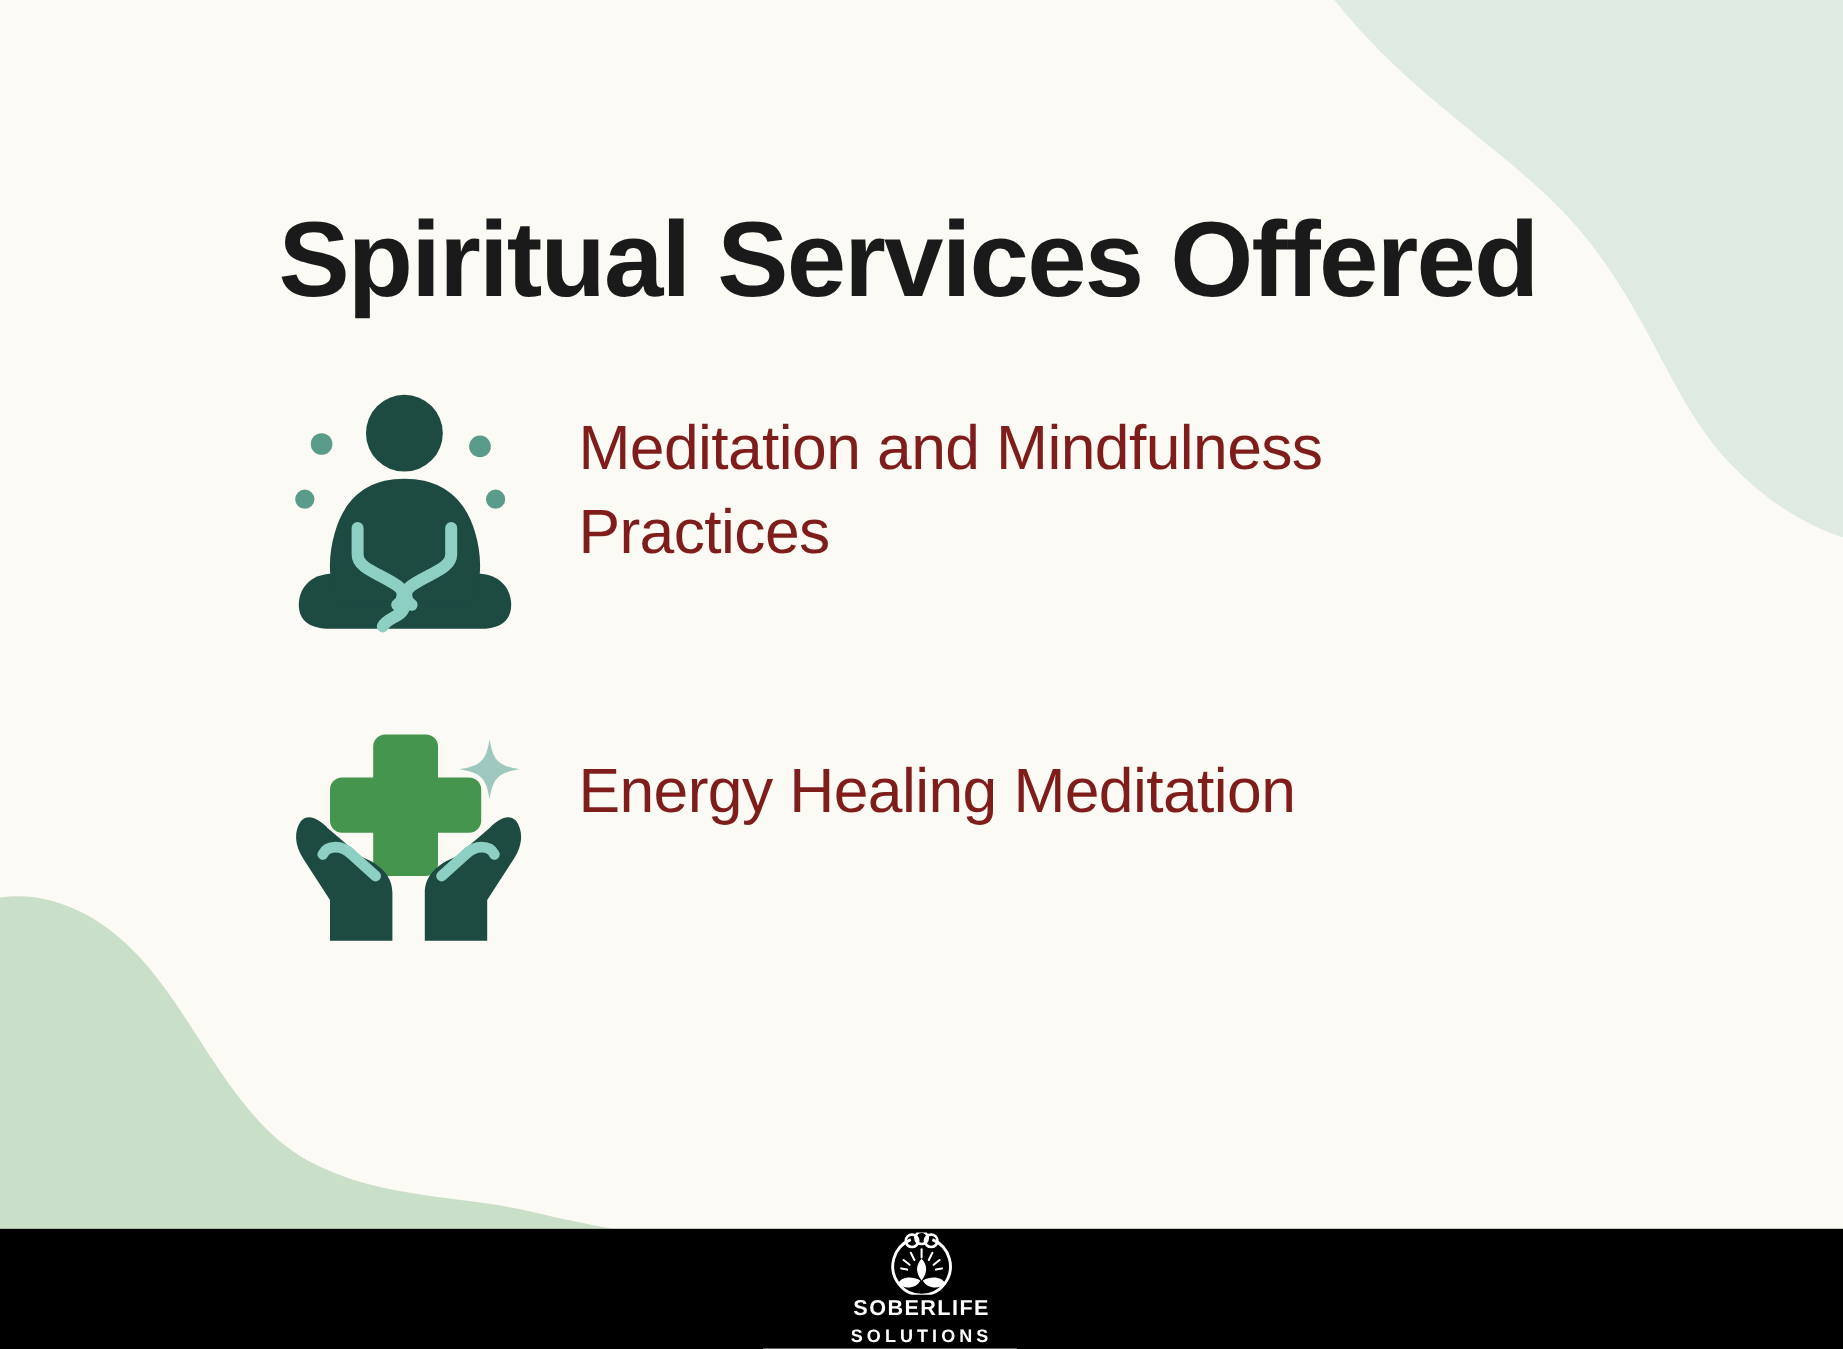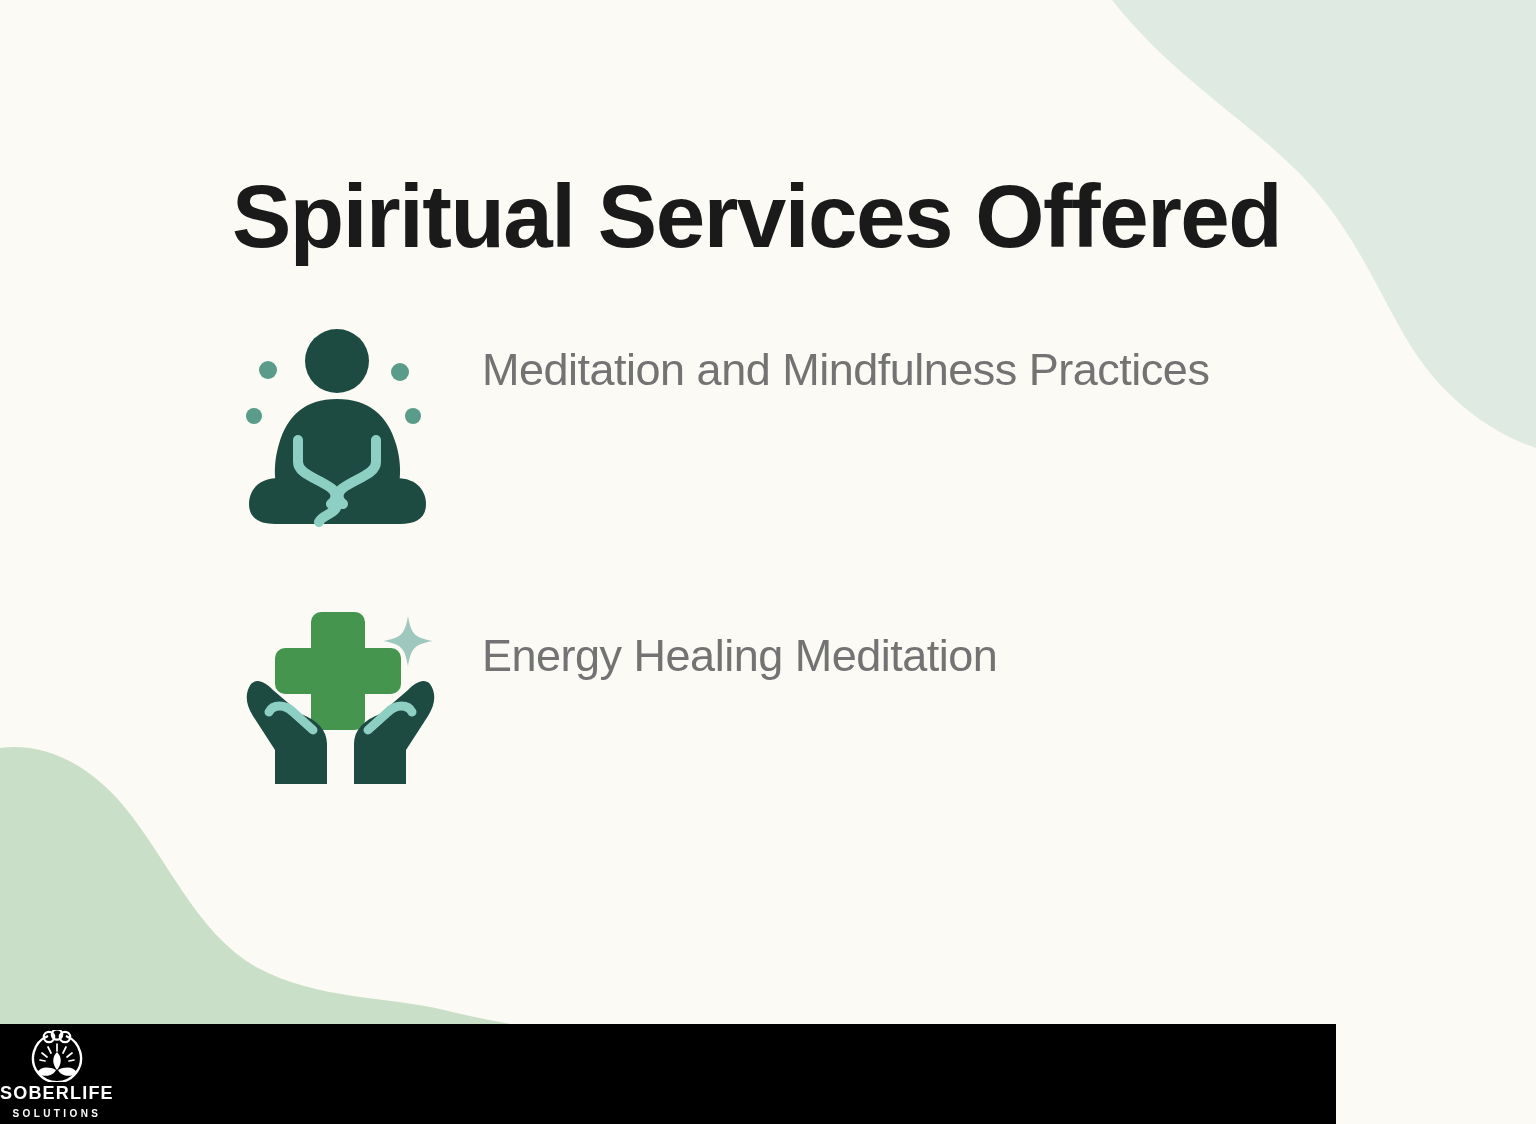--- a/index.html
+++ b/index.html
@@ -64,58 +64,58 @@
     margin-left: 240px;
     flex: 0 0 200px;
     display: flex;
     align-items: flex-start;
     justify-content: center;
     padding-top: 4px;
   }
   .service-label {
     margin-left: 42px;
     margin-top: 22px;
-    font-size: 45px;
+    font-size: 52px;
     font-weight: 400;
     line-height: 1.34;
-    color: #737373;
+    color: #7f1d1d;
     letter-spacing: -0.5px;
     max-width: 780px;
   }
 
   
   .footer {
     position: absolute;
     left: 0;
     top: 1024px;
-    width: 1336px;
+    width: 1536px;
     height: 100px;
     background: #000000;
     display: flex;
     align-items: center;
-    justify-content: flex-start;
+    justify-content: center;
   }
   .footer-logo {
     display: flex;
     flex-direction: column;
     align-items: center;
     justify-content: center;
     gap: 2px;
   }
   .logo-mark { line-height: 0; }
   .logo-word {
     color: #ffffff;
     font-size: 18px;
     font-weight: 700;
     letter-spacing: 1.2px;
     line-height: 1;
   }
   .logo-sub {
     color: #ffffff;
-    font-size: 10px;
+    font-size: 15px;
     font-weight: 600;
     letter-spacing: 3.4px;
     line-height: 1;
     margin-top: 5px;
   }
 </style>
 </head>
 <body>
 
 <div id="slide">

